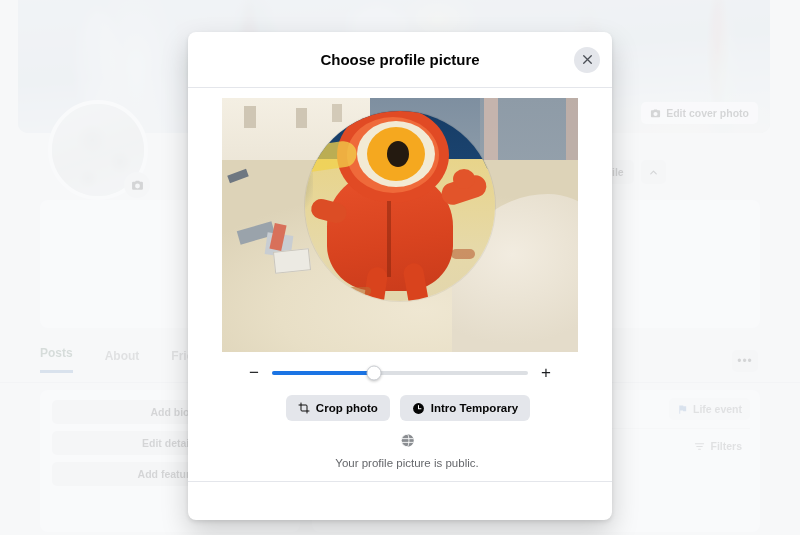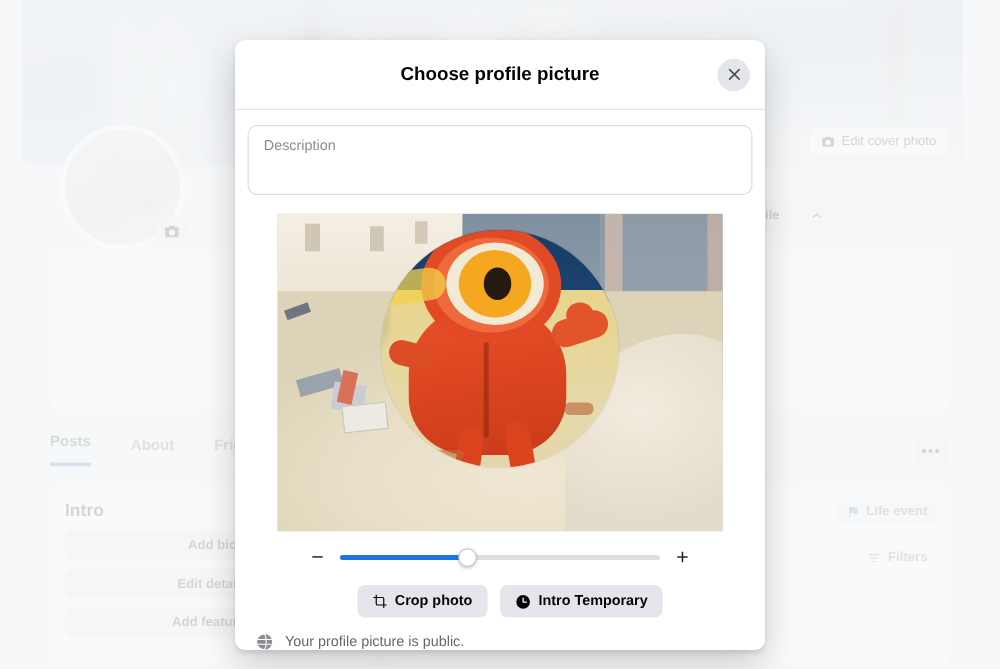--- a/index.html
+++ b/index.html
@@ -56,21 +56,21 @@
   }
 
   .edit-cover-btn {
     position: absolute;
     right: 12px; bottom: 9px;
     height: 22px;
     display: flex; align-items: center; gap: 5px;
     background: rgba(255,255,255,0.92);
     border-radius: 5px;
     padding: 0 9px;
-    font-size: 10.5px; font-weight: normal; color: #1c1e21;
+    font-size: 10.5px; font-weight: bold; color: #1c1e21;
     white-space: nowrap;
   }
 
   .avatar-ring {
     position: absolute;
     left: 48px; top: 100px;
     width: 100px; height: 100px;
     border-radius: 50%;
     border: 4px solid #ffffff;
     overflow: hidden;
@@ -298,22 +298,23 @@
     padding: 0 12px;
     border-radius: 6px;
     background: #e4e6eb;
     font-size: 11.5px; font-weight: bold; color: #050505;
     cursor: pointer;
     white-space: nowrap;
   }
 
   .privacy-row {
     display: flex; align-items: center; gap: 9px;
-    padding: 0 14px 12px 16px;
+    padding: 0 14px 12px 28px;
     border-bottom: 1px solid #e4e6eb;
+    flex-direction: column;
   }
   .privacy-text { font-size: 11.5px; color: #65676b; }
 
   .icon { display: inline-flex; align-items: center; justify-content: center; }
 </style>
 </head>
 <body>
 
 <div id="root">
 
@@ -383,21 +384,20 @@
       <div class="tab">
         <span>Friends</span>
       </div>
     </div>
     <div class="tabs-more">
       <span>•••</span>
     </div>
     <div class="tabs-divider"></div>
 
     <div class="white-card intro-card">
-      <div class="intro-title">Intro</div>
       <div class="intro-btn">
         <span>Add bio</span>
       </div>
       <div class="intro-btn">
         <span>Edit details</span>
       </div>
       <div class="intro-btn">
         <span>Add featured</span>
       </div>
     </div>
@@ -448,23 +448,20 @@
       <div class="modal-title">Choose profile picture</div>
       <div class="close-btn">
         <svg width="13" height="13" viewBox="0 0 24 24" fill="none" stroke="#4b4f56" stroke-width="2.4" stroke-linecap="round">
           <path d="M5 5l14 14M19 5L5 19"></path>
         </svg>
       </div>
     </div>
 
     <div class="modal-body">
 
-      <div class="desc-wrap">
-        <textarea class="desc-box" placeholder="Description" style=""></textarea>
-      </div>
 
       <div class="photo-stage">
 
         <div class="photo-art"></div>
 
         <div class="pa-layer" style="left:0;top:0;width:148px;height:96px;background:linear-gradient(180deg,#f4efe3,#e9e2d2);"></div>
         <div class="pa-layer" style="left:22px;top:8px;width:12px;height:22px;background:#cfc6b4;"></div>
         <div class="pa-layer" style="left:74px;top:10px;width:11px;height:20px;background:#cfc6b4;"></div>
         <div class="pa-layer" style="left:110px;top:6px;width:10px;height:18px;background:#d3cab8;"></div>
 

